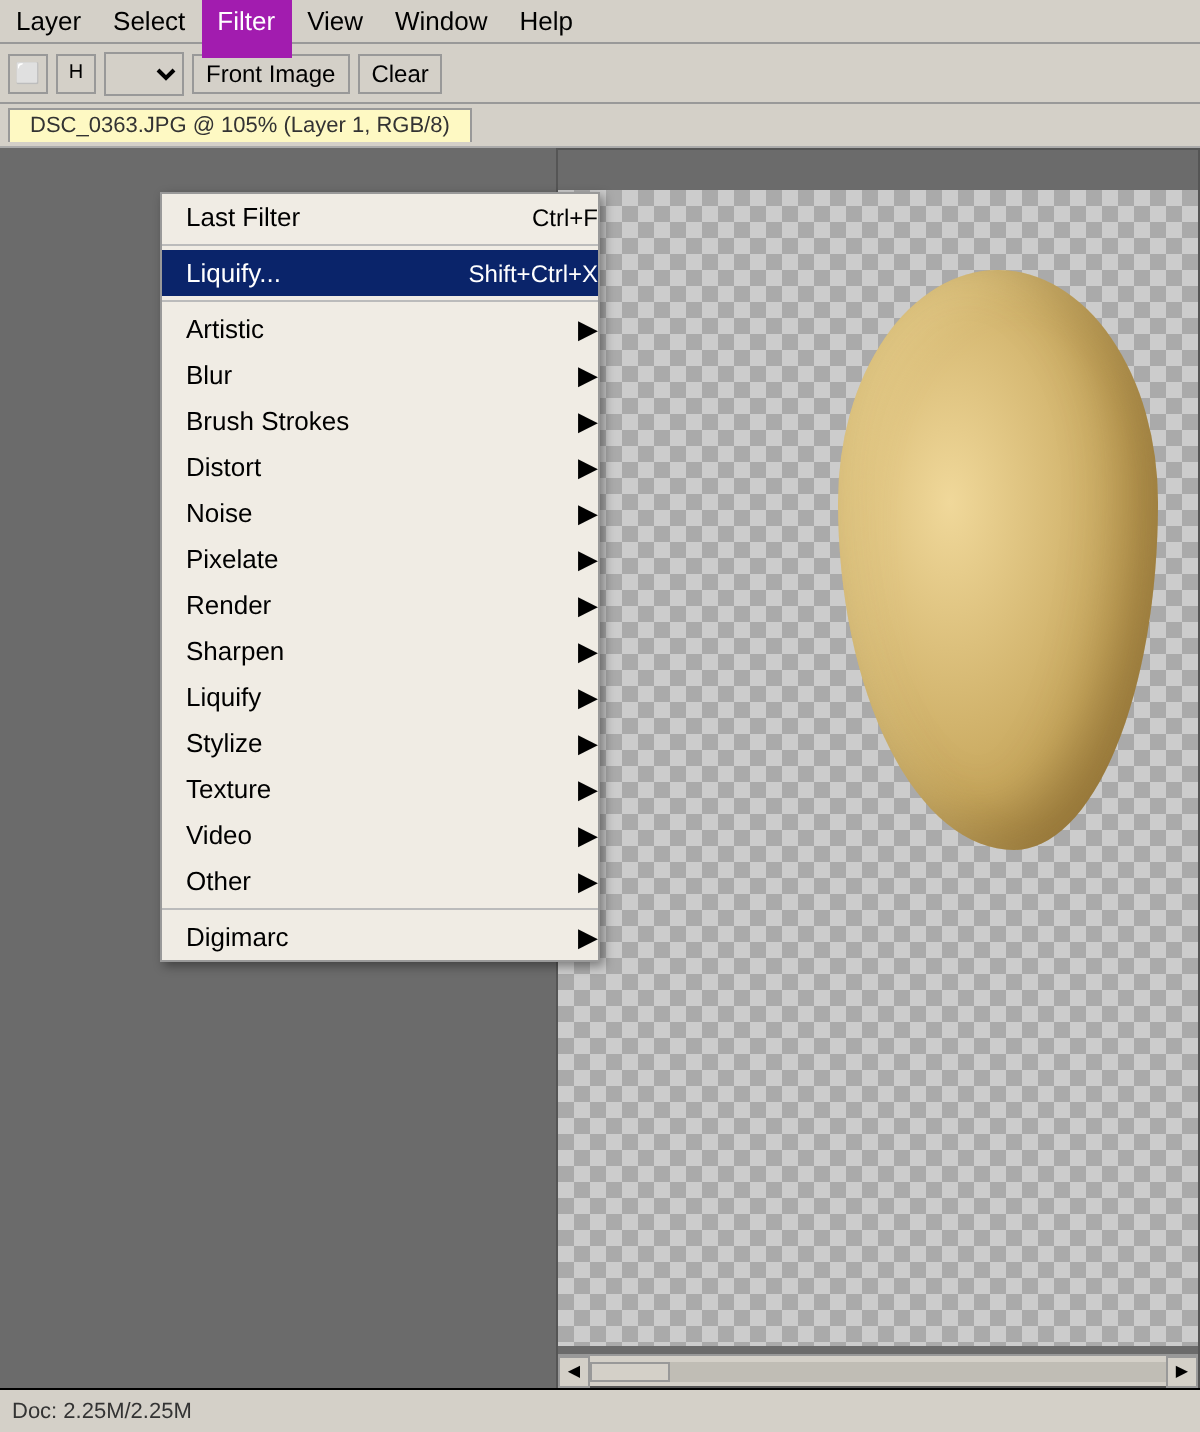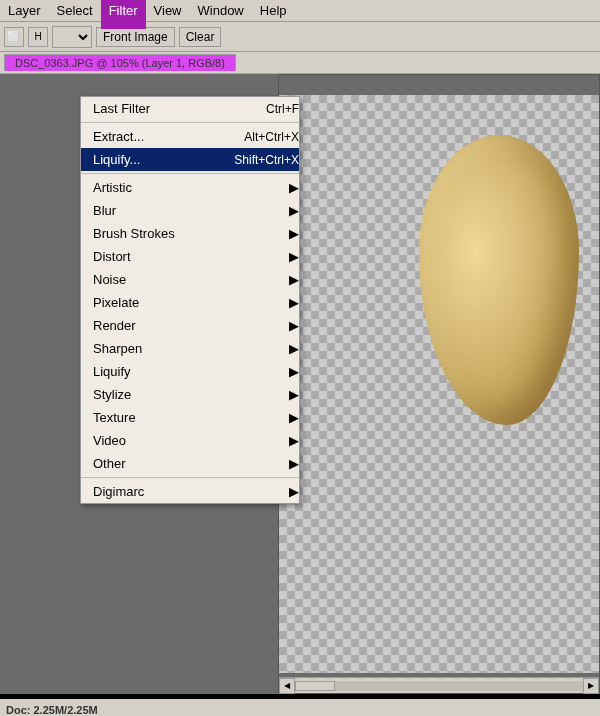--- a/index.html
+++ b/index.html
@@ -57,21 +57,21 @@
     
     .tab-bar {
       background: #d4d0c8;
       height: 22px;
       display: flex;
       align-items: center;
       padding: 0 4px;
       border-bottom: 1px solid #aaa;
     }
     .tab {
-      background: #d946ef;
+      background: #fef9c3;
       border: 1px solid #999;
       border-bottom: none;
       padding: 2px 10px;
       font-size: 11px;
       color: #333;
     }
 
     
     .canvas-area {
       position: absolute;
@@ -143,27 +143,26 @@
     }
 
     
     .status-bar {
       position: absolute;
       bottom: 0;
       left: 0;
       right: 0;
       height: 22px;
       background: #d4d0c8;
-      border-top: 5px solid #000000;
-      display: flex;
-      align-items: flex-end;
+      border-top: 1px solid #000000;
+      display: flex;
+      align-items: center;
       padding: 0 6px;
       font-size: 11px;
       color: #333;
-      font-weight: bold;
     }
 
     
     .dropdown-menu {
       position: absolute;
       top: 22px;
       left: 80px;
       background: #f0ece4;
       border: 1px solid #999;
       box-shadow: 2px 2px 5px rgba(0,0,0,0.4);
@@ -284,24 +283,20 @@
     </div>
   </div>
 
   <div class="dropdown-menu">
 
     <div class="menu-item">
       <span>Last Filter</span>
       <span class="shortcut">Ctrl+F</span>
     </div>
     <div class="menu-separator"></div>
-    <div class="menu-item">
-      <span>Extract...</span>
-      <span class="shortcut">Alt+Ctrl+X</span>
-    </div>
     <div class="menu-item highlighted">
       <span>Liquify...</span>
       <span class="shortcut">Shift+Ctrl+X</span>
     </div>
     <div class="menu-separator"></div>
     <div class="menu-item">
       <span>Artistic</span>
       <span class="arrow">▶</span>
     </div>
     <div class="menu-item">

